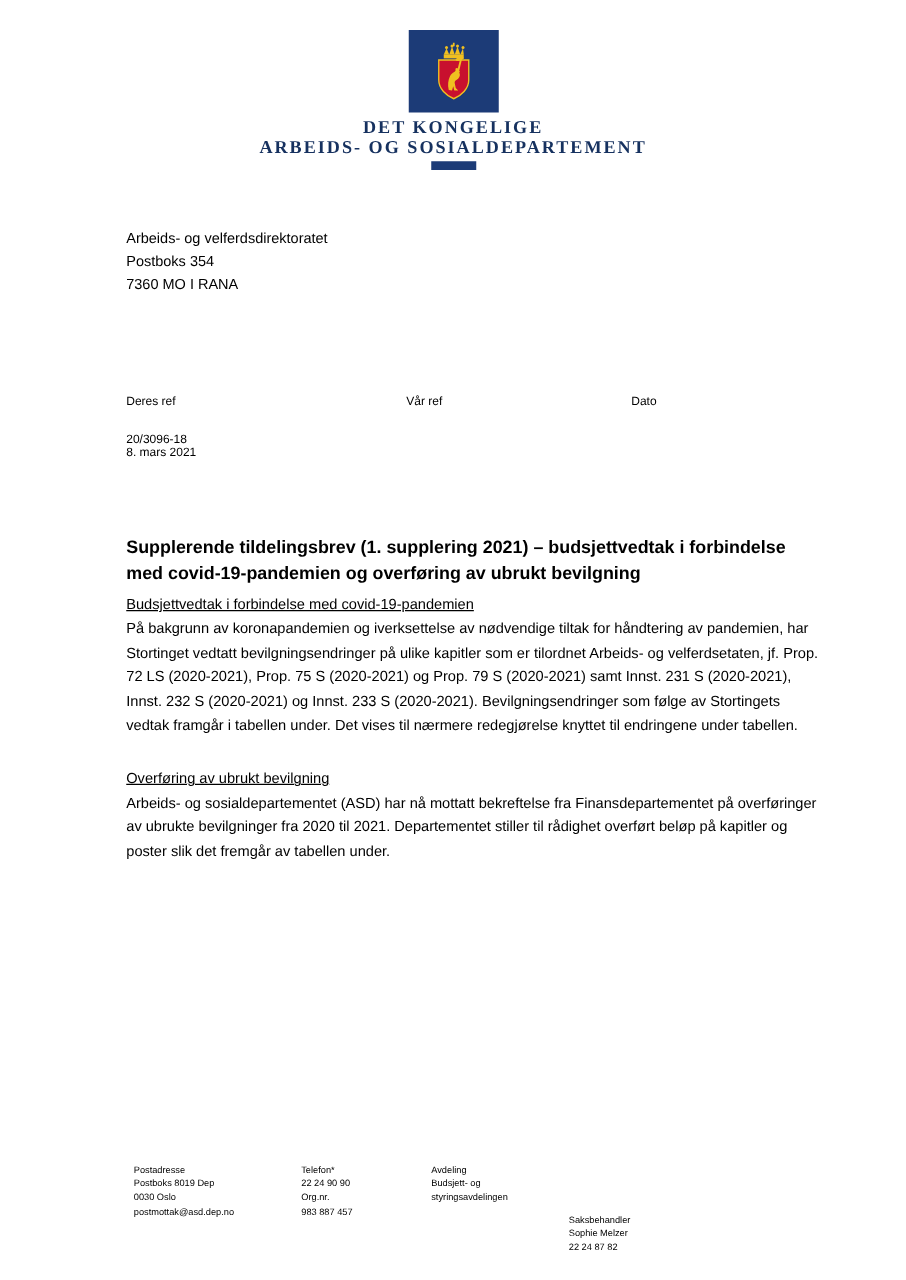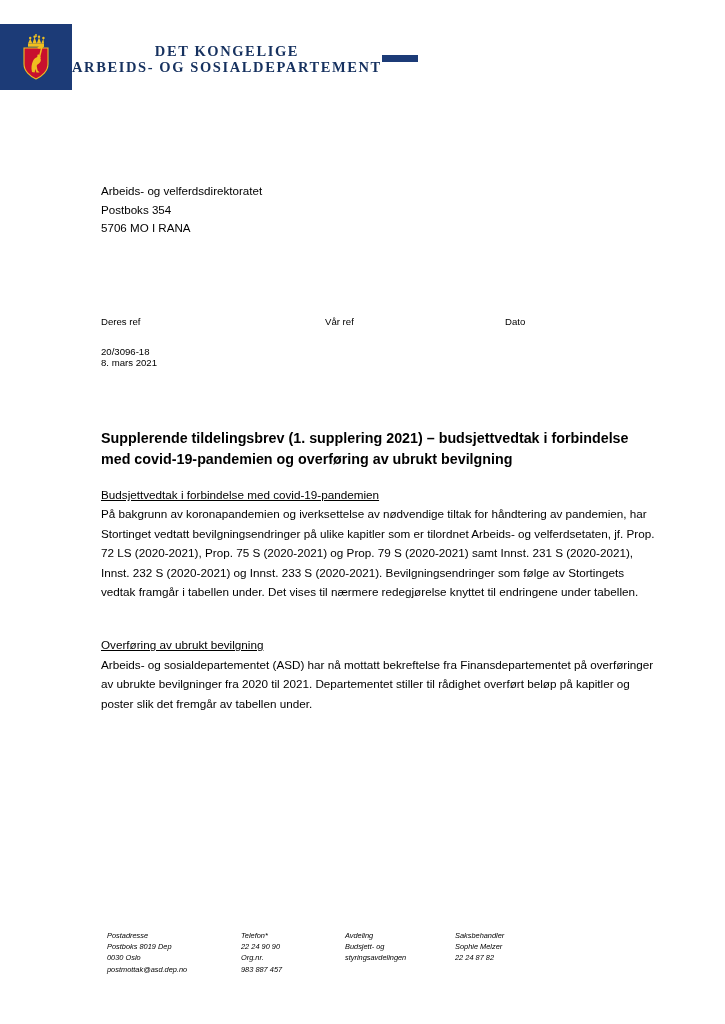--- a/index.html
+++ b/index.html
@@ -20,21 +20,21 @@
     overflow: hidden;
   }
 
   
   .letterhead {
     position: absolute;
     top: 24px;
     left: 0;
     width: 725px;
     display: flex;
-    flex-direction: row;
+    flex-direction: column;
     align-items: center;
   }
   .crest-panel {
     width: 72px;
     height: 66px;
     background: #1c3b77;
     display: flex;
     align-items: center;
     justify-content: center;
   }
@@ -97,21 +97,21 @@
   .body-block {
     position: absolute;
     left: 101px;
     top: 470px;
     width: 556px;
     font-size: 11.7px;
     line-height: 19.4px;
   }
   .sec-head {
     text-decoration: underline;
-    margin: 15px 0 0 0;
+    margin: 4px 0 0 0;
   }
   .para {
     margin: 0;
   }
   .sec-gap { height: 19px; }
 
   
   .footer {
     position: absolute;
     left: 107px;
@@ -119,22 +119,22 @@
     width: 570px;
     display: flex;
     font-size: 7.4px;
     line-height: 11.2px;
   }
   .footer .fcol { }
   .fcol.w1 { width: 134px; }
   .fcol.w2 { width: 110px; }
   .fcol.w3 { width: 104px; }
   .fcol.w4 { width: 110px; }
-  .fcol.w5 { width: 110px; }
-  .fline { white-space: nowrap; font-style: italic; }
+  .fcol.w5 { width: 110px; margin-top: 40px; }
+  .fline { white-space: nowrap; }
   .fline.blank { visibility: hidden; }
 </style>
 </head>
 <body>
 
 <div class="page">
 
   <div class="letterhead">
     <div class="crest-panel">
       <svg class="crest-svg" width="30" height="46" viewBox="0 0 30 46">
@@ -166,21 +166,21 @@
     <div class="dept-name">
       <div class="dept-line1">DET KONGELIGE</div>
       <div class="dept-line2">ARBEIDS- OG SOSIALDEPARTEMENT</div>
     </div>
     <div class="banner-foot"></div>
   </div>
 
   <div class="recipient">
     <div>Arbeids- og velferdsdirektoratet</div>
     <div>Postboks 354</div>
-    <div>5706 MO I RANA</div>
+    <div>7360 MO I RANA</div>
   </div>
 
   <div class="refrow">
     <div class="cols">
       <div class="c1">Deres ref</div>
       <div class="c2">Vår ref</div>
       <div class="c3">Dato</div>
     </div>
     <div class="cols val">
       <div class="c1"></div>

